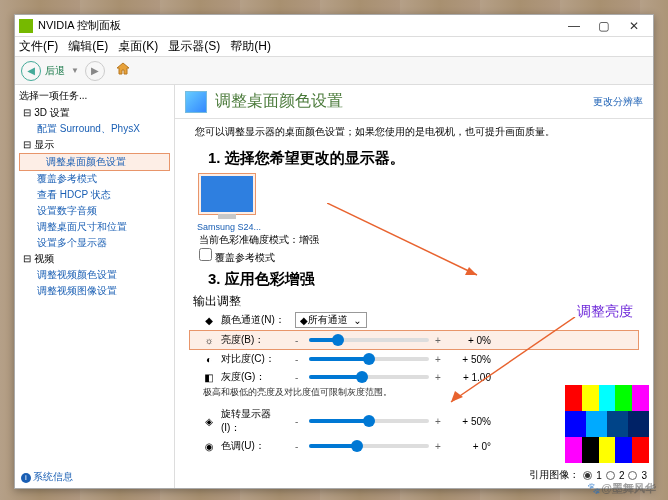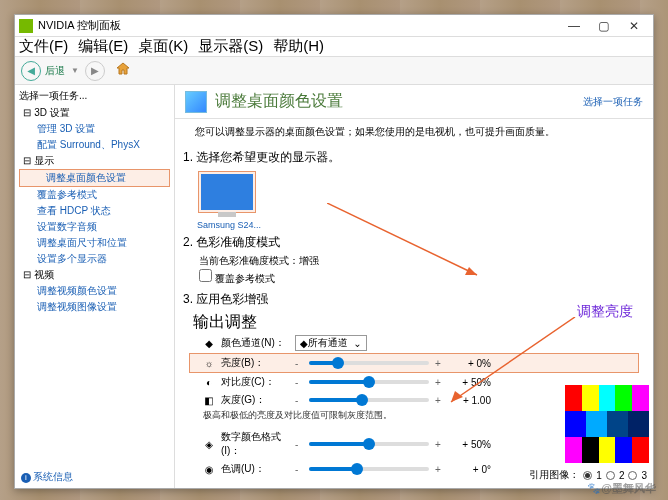--- a/index.html
+++ b/index.html
@@ -3,21 +3,21 @@
 <meta charset="utf-8">
 <style>
 * { margin: 0; padding: 0; box-sizing: border-box; font-family: "Microsoft YaHei", "SimSun", Arial, sans-serif; }
 body { background: #a89878; width: 668px; height: 500px; overflow: hidden; position: relative; }
 .wood { position: absolute; inset: 0; background: repeating-linear-gradient(90deg, #b5a088 0, #a89070 40px, #b09880 80px); }
 .window { position: absolute; left: 14px; top: 14px; width: 640px; height: 475px; background: #fff; border: 1px solid #aaa; box-shadow: 0 2px 8px rgba(0,0,0,0.3); }
 .titlebar { height: 22px; background: #fff; border-bottom: 1px solid #ddd; display: flex; align-items: center; padding: 0 4px; font-size: 11px; }
 .titlebar .nvicon { width: 14px; height: 14px; background: #76b900; margin-right: 5px; }
 .titlebar .spacer { flex: 1; }
 .titlebar .wbtn { width: 30px; height: 20px; text-align: center; line-height: 20px; font-size: 12px; color: #333; }
-.menubar { height: 20px; display: flex; align-items: center; padding: 0 4px; font-size: 15px; border-bottom: 1px solid #ddd; }
+.menubar { height: 20px; display: flex; align-items: center; padding: 0 4px; font-size: 12px; border-bottom: 1px solid #ddd; }
 .menubar div { margin-right: 10px; }
 .toolbar { height: 28px; display: flex; align-items: center; padding: 0 6px; border-bottom: 1px solid #ddd; background: #f7f7f7; }
 .navbtn { width: 20px; height: 20px; border: 1px solid #ccc; border-radius: 50%; margin-right: 4px; display: flex; align-items: center; justify-content: center; font-size: 10px; color: #888; }
 .backbtn { color: #4a9; border-color: #4a9; }
 .homebtn { width: 20px; height: 20px; margin-left: 6px; }
 .main { display: flex; height: calc(100% - 70px); }
 .sidebar { width: 160px; font-size: 10px; padding: 4px; overflow: hidden; border-right: 1px solid #ddd; }
 .sidebar .hdr { font-size: 10px; margin-bottom: 2px; }
 .tree { color: #1a5fb4; }
 .tree .node { padding: 1px 0 1px 4px; }
@@ -25,27 +25,27 @@
 .tree .black { color: #000; }
 .tree .hl { background: #fdeee6; border: 1px solid #e8956a; padding-left: 26px; padding-right: 2px; }
 .sysinfo { position: absolute; bottom: 4px; left: 6px; font-size: 10px; color: #1a5fb4; }
 .sysinfo .dot { display: inline-block; width: 10px; height: 10px; border-radius: 50%; background: #1a5fb4; color: #fff; font-size: 8px; text-align: center; line-height: 10px; margin-right: 2px; }
 .content { flex: 1; overflow: hidden; position: relative; font-size: 10px; }
 .hdrbar { height: 34px; display: flex; align-items: center; padding: 0 10px; border-bottom: 1px solid #e0e0e0; }
 .hdrbar .hicon { width: 22px; height: 22px; background: linear-gradient(135deg,#6cf,#38f); border: 1px solid #7bd; margin-right: 8px; }
 .hdrbar .htxt { font-size: 16px; color: #4a7a3a; }
 .hdrbar .restore { margin-left: auto; font-size: 10px; color: #1a5fb4; }
 .desc { padding: 6px 20px; font-size: 10px; }
-.section { padding: 4px 8px 2px 8px; font-size: 12px; font-weight: normal; }
+.section { padding: 4px 8px 2px 8px; font-size: 15px; font-weight: bold; margin-left: 25px; }
 .monitor { width: 56px; height: 40px; margin: 4px 0 0 24px; background: #2e7fe0; border: 2px solid #fdeee6; outline: 1px solid #e8956a; position: relative; }
 .monitor::after { content: ''; position: absolute; bottom: -7px; left: 50%; transform: translateX(-50%); width: 18px; height: 5px; background: #c8c8c8; }
 .monlabel { font-size: 9px; color: #1a5fb4; margin-left: 22px; margin-top: 8px; }
 .indent { padding-left: 24px; font-size: 10px; line-height: 16px; }
 .chk { margin-right: 3px; }
-.subhead { font-size: 16px; padding-left: 18px; margin-top: 2px; }
+.subhead { font-size: 12px; padding-left: 18px; margin-top: 2px; }
 .ctrlrow { display: flex; align-items: center; padding: 2px 28px; font-size: 10px; gap: 6px; }
 .ctrlrow .ic { width: 12px; text-align: center; }
 .ctrlrow .lbl { width: 68px; }
 .ctrlrow .minus, .ctrlrow .plus { color: #666; font-size: 10px; width: 8px; }
 .slider { width: 120px; height: 4px; background: #ddd; border-radius: 2px; position: relative; }
 .slider .fill { position: absolute; left: 0; top: 0; bottom: 0; background: #0078d4; border-radius: 2px; }
 .slider .thumb { position: absolute; top: -4px; width: 12px; height: 12px; background: #0078d4; border-radius: 50%; transform: translateX(-50%); }
 .ctrlrow .val { width: 42px; text-align: right; }
 .hlrow { background: #fdeee6; border: 1px solid #e8956a; margin: 0 14px; padding: 2px 13px; }
 .sel { border: 1px solid #999; font-size: 10px; padding: 0 4px; height: 16px; display: inline-flex; align-items: center; }
@@ -95,49 +95,47 @@
           <path d="M8 2 L14 7 L12 7 L12 13 L9 13 L9 9 L7 9 L7 13 L4 13 L4 7 L2 7 Z" fill="#e8a23a" stroke="#b87820"></path>
         </svg>
     </div>
   </div>
 
   <div class="main">
     <div class="sidebar">
       <div class="hdr">选择一项任务...</div>
       <div class="tree">
         <div class="node black">⊟ <span>3D 设置</span></div>
-        <div class="node lvl2">管理 3D 设置</div>
         <div class="node lvl2">配置 Surround、PhysX</div>
         <div class="node black">⊟ <span>显示</span></div>
         <div class="node hl">调整桌面颜色设置</div>
         <div class="node lvl2">覆盖参考模式</div>
         <div class="node lvl2">查看 HDCP 状态</div>
         <div class="node lvl2">设置数字音频</div>
         <div class="node lvl2">调整桌面尺寸和位置</div>
         <div class="node lvl2">设置多个显示器</div>
         <div class="node black">⊟ <span>视频</span></div>
         <div class="node lvl2">调整视频颜色设置</div>
         <div class="node lvl2">调整视频图像设置</div>
       </div>
       <div class="sysinfo"><span class="dot">i</span><span>系统信息</span></div>
     </div>
 
     <div class="content">
       <div class="hdrbar">
         <div class="hicon"></div>
         <div class="htxt">调整桌面颜色设置</div>
-        <div class="restore">选择一项任务</div>
+        <div class="restore">更改分辨率</div>
       </div>
       <div class="desc">您可以调整显示器的桌面颜色设置；如果您使用的是电视机，也可提升画面质量。</div>
 
       <div class="section">1. 选择您希望更改的显示器。</div>
       <div class="monitor"></div>
       <div class="monlabel">Samsung S24...</div>
 
-      <div class="section">2. 色彩准确度模式</div>
       <div class="indent">当前色彩准确度模式：增强</div>
       <div class="indent"><input type="checkbox" class="chk" style=""><span>覆盖参考模式</span></div>
 
       <div class="section">3. 应用色彩增强</div>
       <div class="subhead">输出调整</div>
 
       <div class="ctrlrow">
         <span class="ic">◆</span>
         <span class="lbl">颜色通道(N)：</span>
         <span class="sel">◆ <span>所有通道</span> &nbsp;&nbsp;⌄</span>
@@ -176,21 +174,21 @@
             <div class="thumb" style="left:44%"></div>
           </div>
         <span class="plus">+</span>
         <span class="val">+ 1.00</span>
       </div>
 
       <div class="note">极高和极低的亮度及对比度值可限制灰度范围。</div>
 
       <div class="ctrlrow" style="margin-top:6px">
         <span class="ic">◈</span>
-        <span class="lbl">数字颜色格式(I)：</span>
+        <span class="lbl">旋转显示器(I)：</span>
         <span class="minus">-</span>
         <div class="slider">
             <div class="fill" style="width:50%"></div>
             <div class="thumb" style="left:50%"></div>
           </div>
         <span class="plus">+</span>
         <span class="val">+ 50%</span>
       </div>
 
       <div class="ctrlrow">

